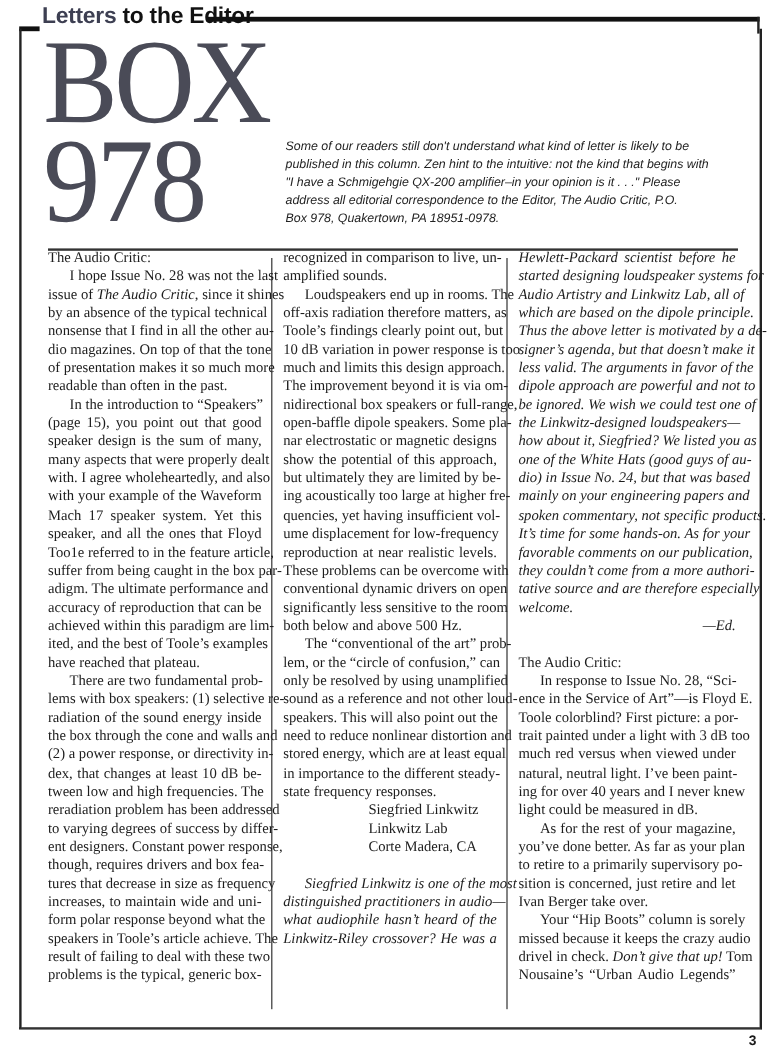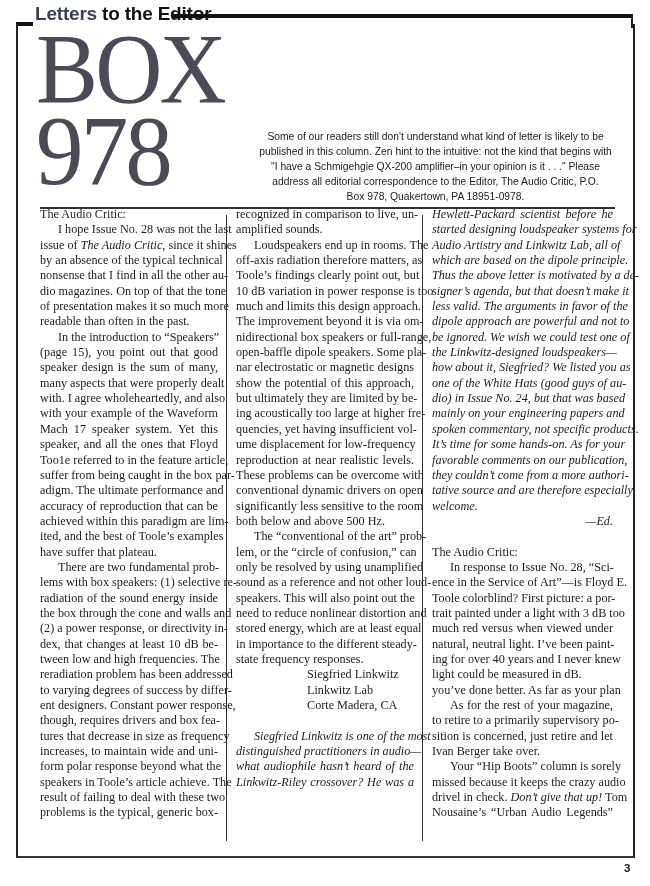--- a/index.html
+++ b/index.html
@@ -12,21 +12,21 @@
 
   .section-title { position: absolute; left: 35px; top: 2px; font-family: "Liberation Sans", "DejaVu Sans", sans-serif; font-weight: bold; font-size: 19px; letter-spacing: -0.2px; white-space: nowrap; line-height: 24px; }
   .section-title .t1 { color: #3d3f52; }
   .section-title .t2 { color: #111; }
 
   .big-box { position: absolute; left: 36px; top: 28px; font-family: "Liberation Serif", "DejaVu Serif", serif; color: #4a4b57; font-size: 100px; line-height: 82px; letter-spacing: -3px; }
   .big-box div { white-space: nowrap; }
   .big-box .l1 { transform: scaleX(0.93); transform-origin: left; }
   .big-box .l2 { transform: scaleX(0.95); transform-origin: left; }
 
-  .intro { position: absolute; left: 238px; top: 129px; width: 395px; font-family: "Liberation Sans", "DejaVu Sans", sans-serif; font-size: 10.3px; line-height: 15px; color: #222; text-align: center; }
+  .intro { position: absolute; left: 238px; top: 115px; width: 395px; font-family: "Liberation Sans", "DejaVu Sans", sans-serif; font-style: italic; font-size: 10.3px; line-height: 15px; color: #222; }
   .intro div { white-space: nowrap; }
 
   .hr-rule { position: absolute; left: 40px; top: 207px; width: 575px; height: 2px; background: #333; }
 
   .col { position: absolute; top: 207px; font-size: 12.2px; line-height: 15.35px; text-align: justify; color: #1d1d1d; }
   .col1 { left: 40px; width: 178px; top: 207px; }
   .col2 { left: 236px; width: 178px; }
   .col3 { left: 432px; width: 181px; }
   .col .ln { display: block; white-space: nowrap; text-align-last: justify; text-align: justify; }
   .col .ln.last { text-align-last: left; }
@@ -90,21 +90,21 @@
     <span class="ln"><span>with. I agree wholeheartedly, and also</span></span>
     <span class="ln"><span>with your example of the Waveform</span></span>
     <span class="ln"><span>Mach 17 speaker system. Yet this</span></span>
     <span class="ln"><span>speaker, and all the ones that Floyd</span></span>
     <span class="ln"><span>Too1e referred to in the feature article,</span></span>
     <span class="ln"><span>suffer from being caught in the box par-</span></span>
     <span class="ln"><span>adigm. The ultimate performance and</span></span>
     <span class="ln"><span>accuracy of reproduction that can be</span></span>
     <span class="ln"><span>achieved within this paradigm are lim-</span></span>
     <span class="ln"><span>ited, and the best of Toole’s examples</span></span>
-    <span class="ln last"><span>have suffer that plateau.</span></span>
+    <span class="ln last"><span>have reached that plateau.</span></span>
     <span class="ln ind"><span>There are two fundamental prob-</span></span>
     <span class="ln"><span>lems with box speakers: (1) selective re-</span></span>
     <span class="ln"><span>radiation of the sound energy inside</span></span>
     <span class="ln"><span>the box through the cone and walls and</span></span>
     <span class="ln"><span>(2) a power response, or directivity in-</span></span>
     <span class="ln"><span>dex, that changes at least 10 dB be-</span></span>
     <span class="ln"><span>tween low and high frequencies. The</span></span>
     <span class="ln"><span>reradiation problem has been addressed</span></span>
     <span class="ln"><span>to varying degrees of success by differ-</span></span>
     <span class="ln"><span>ent designers. Constant power response,</span></span>
@@ -181,22 +181,22 @@
     <span class="gap"></span>
     <span class="ln last"><span>The Audio Critic:</span></span>
     <span class="ln ind"><span>In response to Issue No. 28, “Sci-</span></span>
     <span class="ln"><span>ence in the Service of Art”—is Floyd E.</span></span>
     <span class="ln"><span>Toole colorblind? First picture: a por-</span></span>
     <span class="ln"><span>trait painted under a light with 3 dB too</span></span>
     <span class="ln"><span>much red versus when viewed under</span></span>
     <span class="ln"><span>natural, neutral light. I’ve been paint-</span></span>
     <span class="ln"><span>ing for over 40 years and I never knew</span></span>
     <span class="ln last"><span>light could be measured in dB.</span></span>
+    <span class="ln ind"><span>As for the rest of your magazine,</span></span>
     <span class="ln"><span>you’ve done better. As far as your plan</span></span>
-    <span class="ln ind"><span>As for the rest of your magazine,</span></span>
     <span class="ln"><span>to retire to a primarily supervisory po-</span></span>
     <span class="ln"><span>sition is concerned, just retire and let</span></span>
     <span class="ln last"><span>Ivan Berger take over.</span></span>
     <span class="ln ind"><span>Your “Hip Boots” column is sorely</span></span>
     <span class="ln"><span>missed because it keeps the crazy audio</span></span>
     <span class="ln"><span>drivel in check. </span><span class="it">Don’t give that up!</span><span> Tom</span></span>
     <span class="ln"><span>Nousaine’s “Urban Audio Legends”</span></span>
   </div>
 
 <div class="footer-left">

